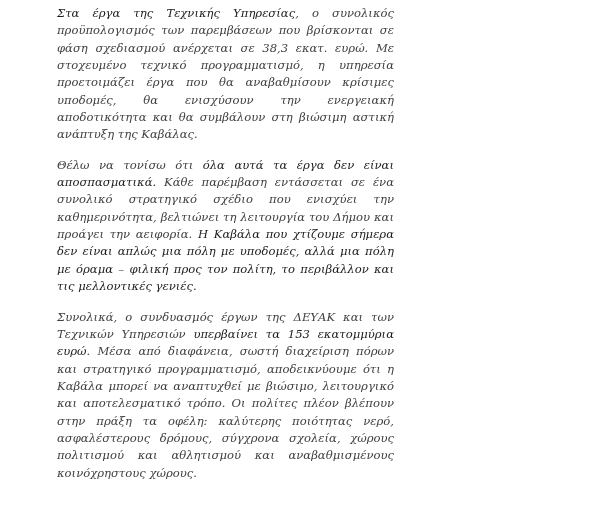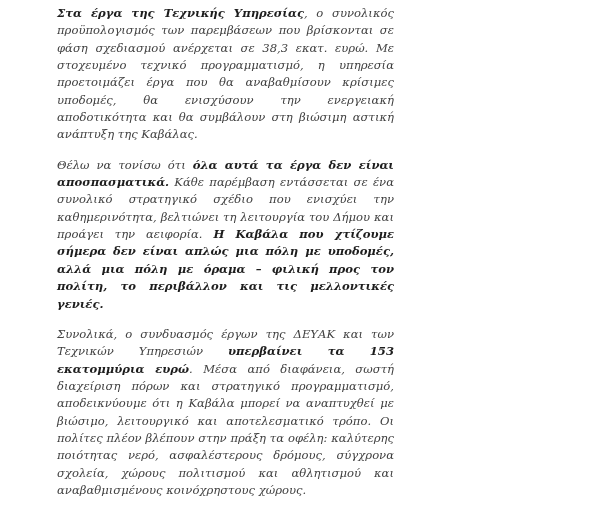--- a/index.html
+++ b/index.html
@@ -33,21 +33,21 @@
     font-style: italic;
     font-size: 11.6px;
     line-height: 17.35px;
     color: #414141;
     text-align: justify;
     hyphens: manual;
     -webkit-hyphens: manual;
   }
   .para:last-child { margin-bottom: 1px; }
   .b {
-    font-weight: bold;
+    font-weight: normal;
     color: #1d1d1d;
   }
 </style>
 </head>
 <body>
 
 <div class="page">
   <div class="text-column">
 
     <p class="para"><span class="b">Στα έργα της Τεχνικής Υπηρεσίας</span><span>, ο συνολικός προϋπολογισμός των παρεμβάσεων που βρίσκονται σε φάση σχεδιασμού ανέρχεται σε 38,3 εκατ. ευρώ. Με στοχευμένο τεχνικό προγραμματισμό, η υπηρεσία προετοιμάζει έργα που θα αναβαθμίσουν κρίσιμες υποδο­μές, θα ενισχύσουν την ενεργειακή αποδοτικότητα και θα συμβά­λουν στη βιώσιμη αστική ανάπτυξη της Καβάλας.</span></p>

